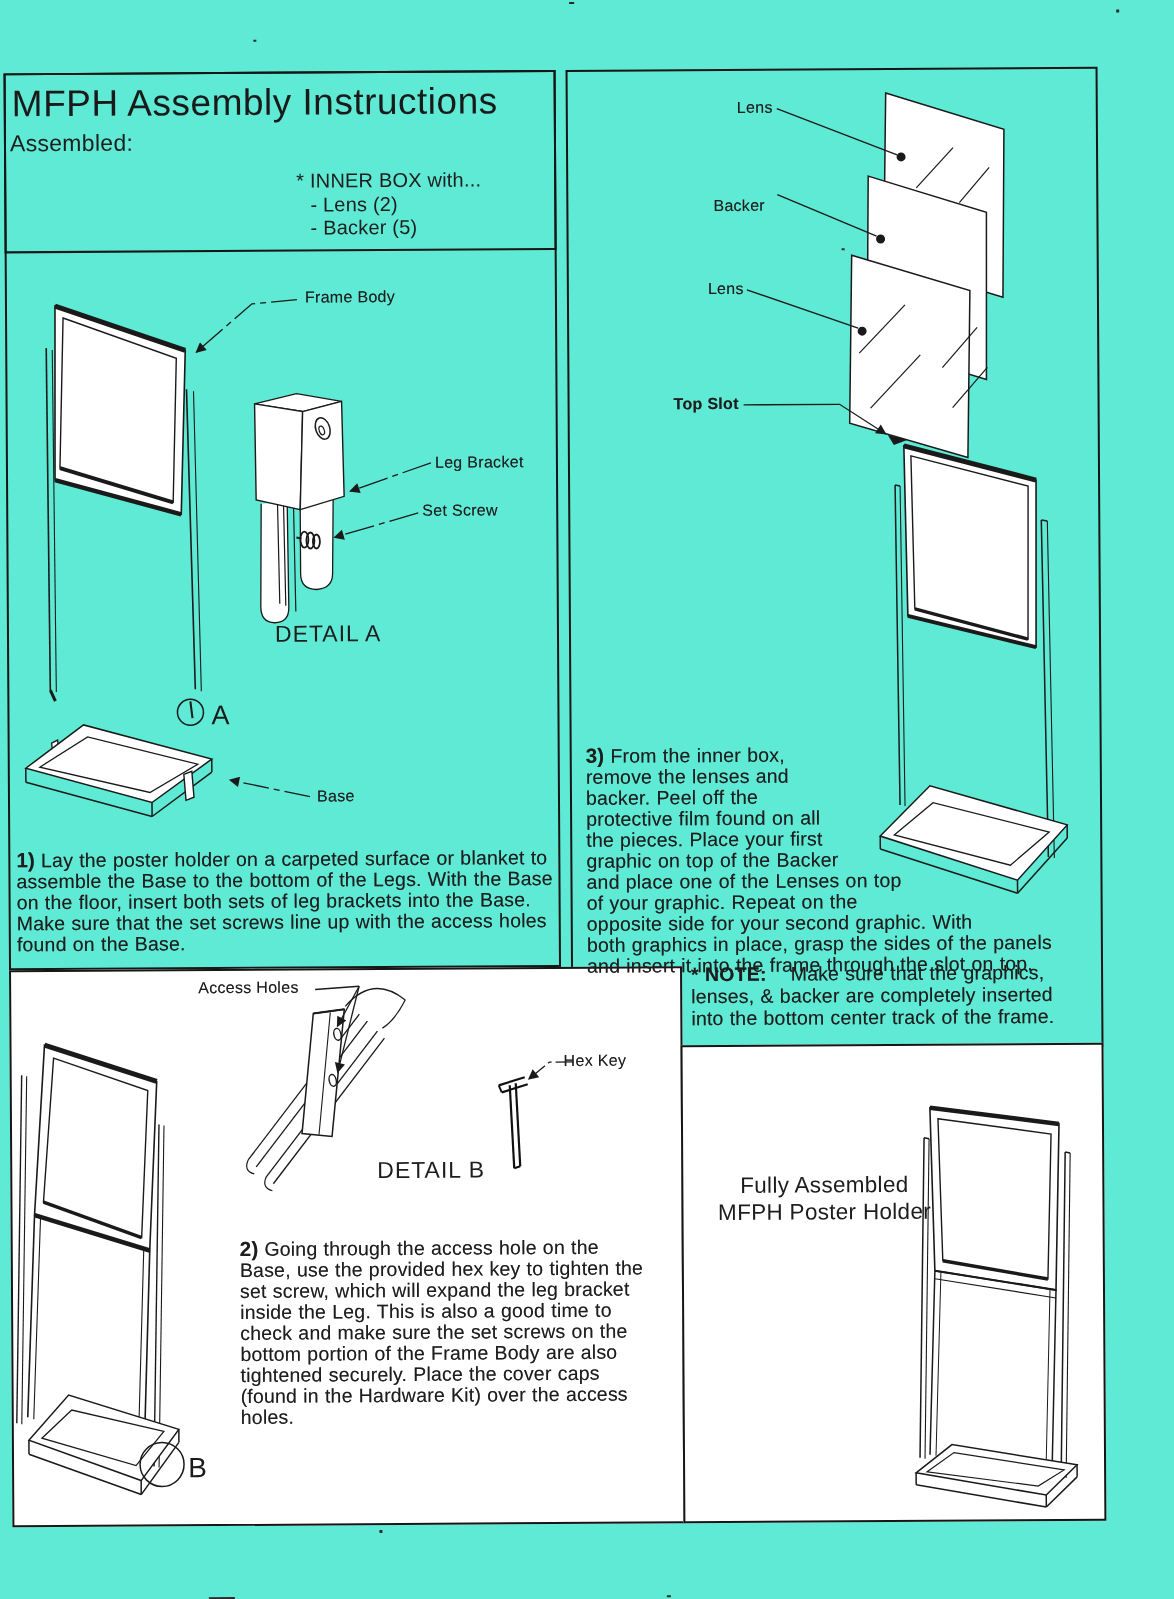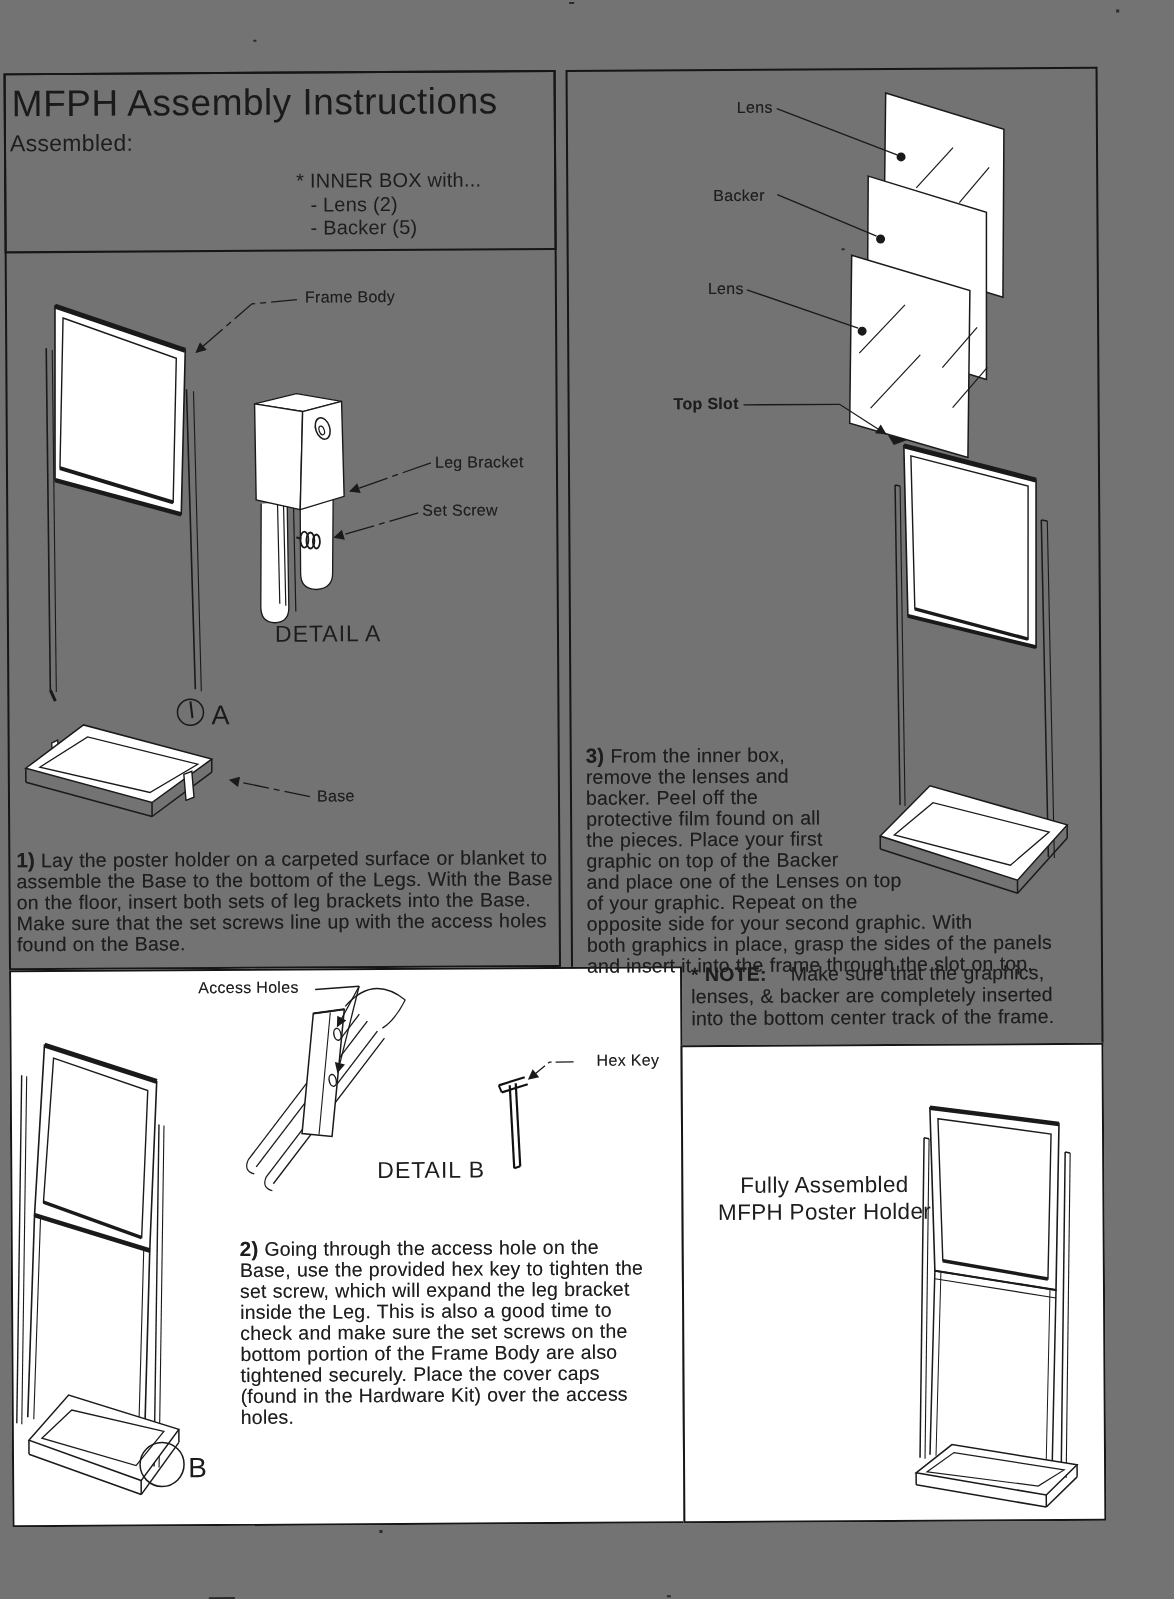--- a/index.html
+++ b/index.html
@@ -1,16 +1,16 @@
 <!DOCTYPE html>
 <html><head>
 <meta charset="utf-8">
 <style>
   html,body{margin:0;padding:0;background:#fff;}
-  #page{position:relative;width:1174px;height:1599px;background:#737373;overflow:hidden;
+  #page{position:relative;width:1174px;height:1599px;background:#5eead4;overflow:hidden;
         font-family:"Liberation Sans","DejaVu Sans",sans-serif;color:#1d1d1d;}
   #scan{position:absolute;inset:0;transform:rotate(-0.35deg);transform-origin:560px 800px;}
   .box{position:absolute;border:2px solid #161616;background:transparent;}
   .boxfill{background:#fff;}
   .abs{position:absolute;}
   .title{font-size:37px;letter-spacing:0.5px;color:#1a1a1a;}
   .h2{font-size:23px;letter-spacing:0.3px;}
   .listline{font-size:20px;line-height:23.5px;letter-spacing:0.2px;}
   .indent{padding-left:14px;}
   .steptext{font-size:19.5px;line-height:21px;letter-spacing:0.2px;word-spacing:0.5px;
@@ -172,21 +172,21 @@
     </g>
     <g fill="none" stroke="#1a1a1a" stroke-width="1.3">
       <line x1="314" y1="21" x2="358" y2="18"></line>
       <path d="M358,18 L336,58" marker-end="url(#a2)"></path>
       <path d="M358,18 L336,104" marker-end="url(#a2)"></path>
       <path d="M572,95 L548,95 L527,112" stroke-dasharray="18 4 4 4" marker-end="url(#a2)"></path>
     </g>
   </svg>
 
   <div class="abs label" style="left:197px;top:977px;">Access Holes</div>
-  <div class="abs label" style="left:595px;top:1052px;text-align:right;">Hex Key</div>
+  <div class="abs label" style="left:562px;top:1052px;text-align:right;">Hex Key</div>
   <div class="abs detail" style="left:375px;top:1156px;">DETAIL B</div>
 
   <div class="abs steptext" style="left:237px;top:1236px;width:410px;">
     <b class="num">2)</b><span>Going through the access hole on the Base, use the provided hex key to tighten the set screw, which will expand the leg bracket inside the Leg. This is also a good time to check and make sure the set screws on the bottom portion of the Frame Body are also tightened securely. Place the cover caps (found in the Hardware Kit) over the access holes.</span>
   </div>
 
   <svg style="left:570px;top:72px;" width="528" height="973" viewBox="0 0 528 973">
     <defs>
       <marker id="a3" viewBox="0 0 10 10" refX="9" refY="5" markerWidth="10" markerHeight="8" orient="auto-start-reverse">
         <path d="M0,0L10,5L0,10z" fill="#1a1a1a"></path>
@@ -233,21 +233,21 @@
       <line x1="211" y1="124" x2="310" y2="166"></line>
       <circle cx="314" cy="169" r="4.5" fill="#1a1a1a" stroke="none"></circle>
       <line x1="180" y1="219" x2="291" y2="258"></line>
       <circle cx="295" cy="261" r="4.5" fill="#1a1a1a" stroke="none"></circle>
       <path d="M176,334 L272,334 L318,364" marker-end="url(#a3)"></path>
       <path d="M320,365 L340,370 L326,375 Z" fill="#1a1a1a" stroke="none"></path>
     </g>
   </svg>
 
   <div class="abs label" style="left:741px;top:100px;">Lens</div>
-  <div class="abs label" style="left:717px;top:188px;">Backer</div>
+  <div class="abs label" style="left:717px;top:198px;">Backer</div>
   <div class="abs label" style="left:711px;top:281px;">Lens</div>
   <div class="abs label" style="left:676px;top:396px;font-weight:bold;">Top Slot</div>
 
   <div class="abs steptext" style="left:586px;top:745px;width:497px;">
     <span style="float:right;width:235px;height:127px;"></span>
     <span style="float:right;clear:right;width:170px;height:22px;"></span>
     <span style="float:right;clear:right;width:110px;height:22px;"></span>
     <b class="num">3)</b><span>From the inner box, remove the lenses and backer. Peel off the protective film found on all the pieces. Place your first graphic on top of the Backer and place one of the Lenses on top of your graphic. Repeat on the opposite side for your second graphic. With both graphics in place, grasp the sides of the panels and insert it into the frame through the slot on top.</span>
   </div>
 

